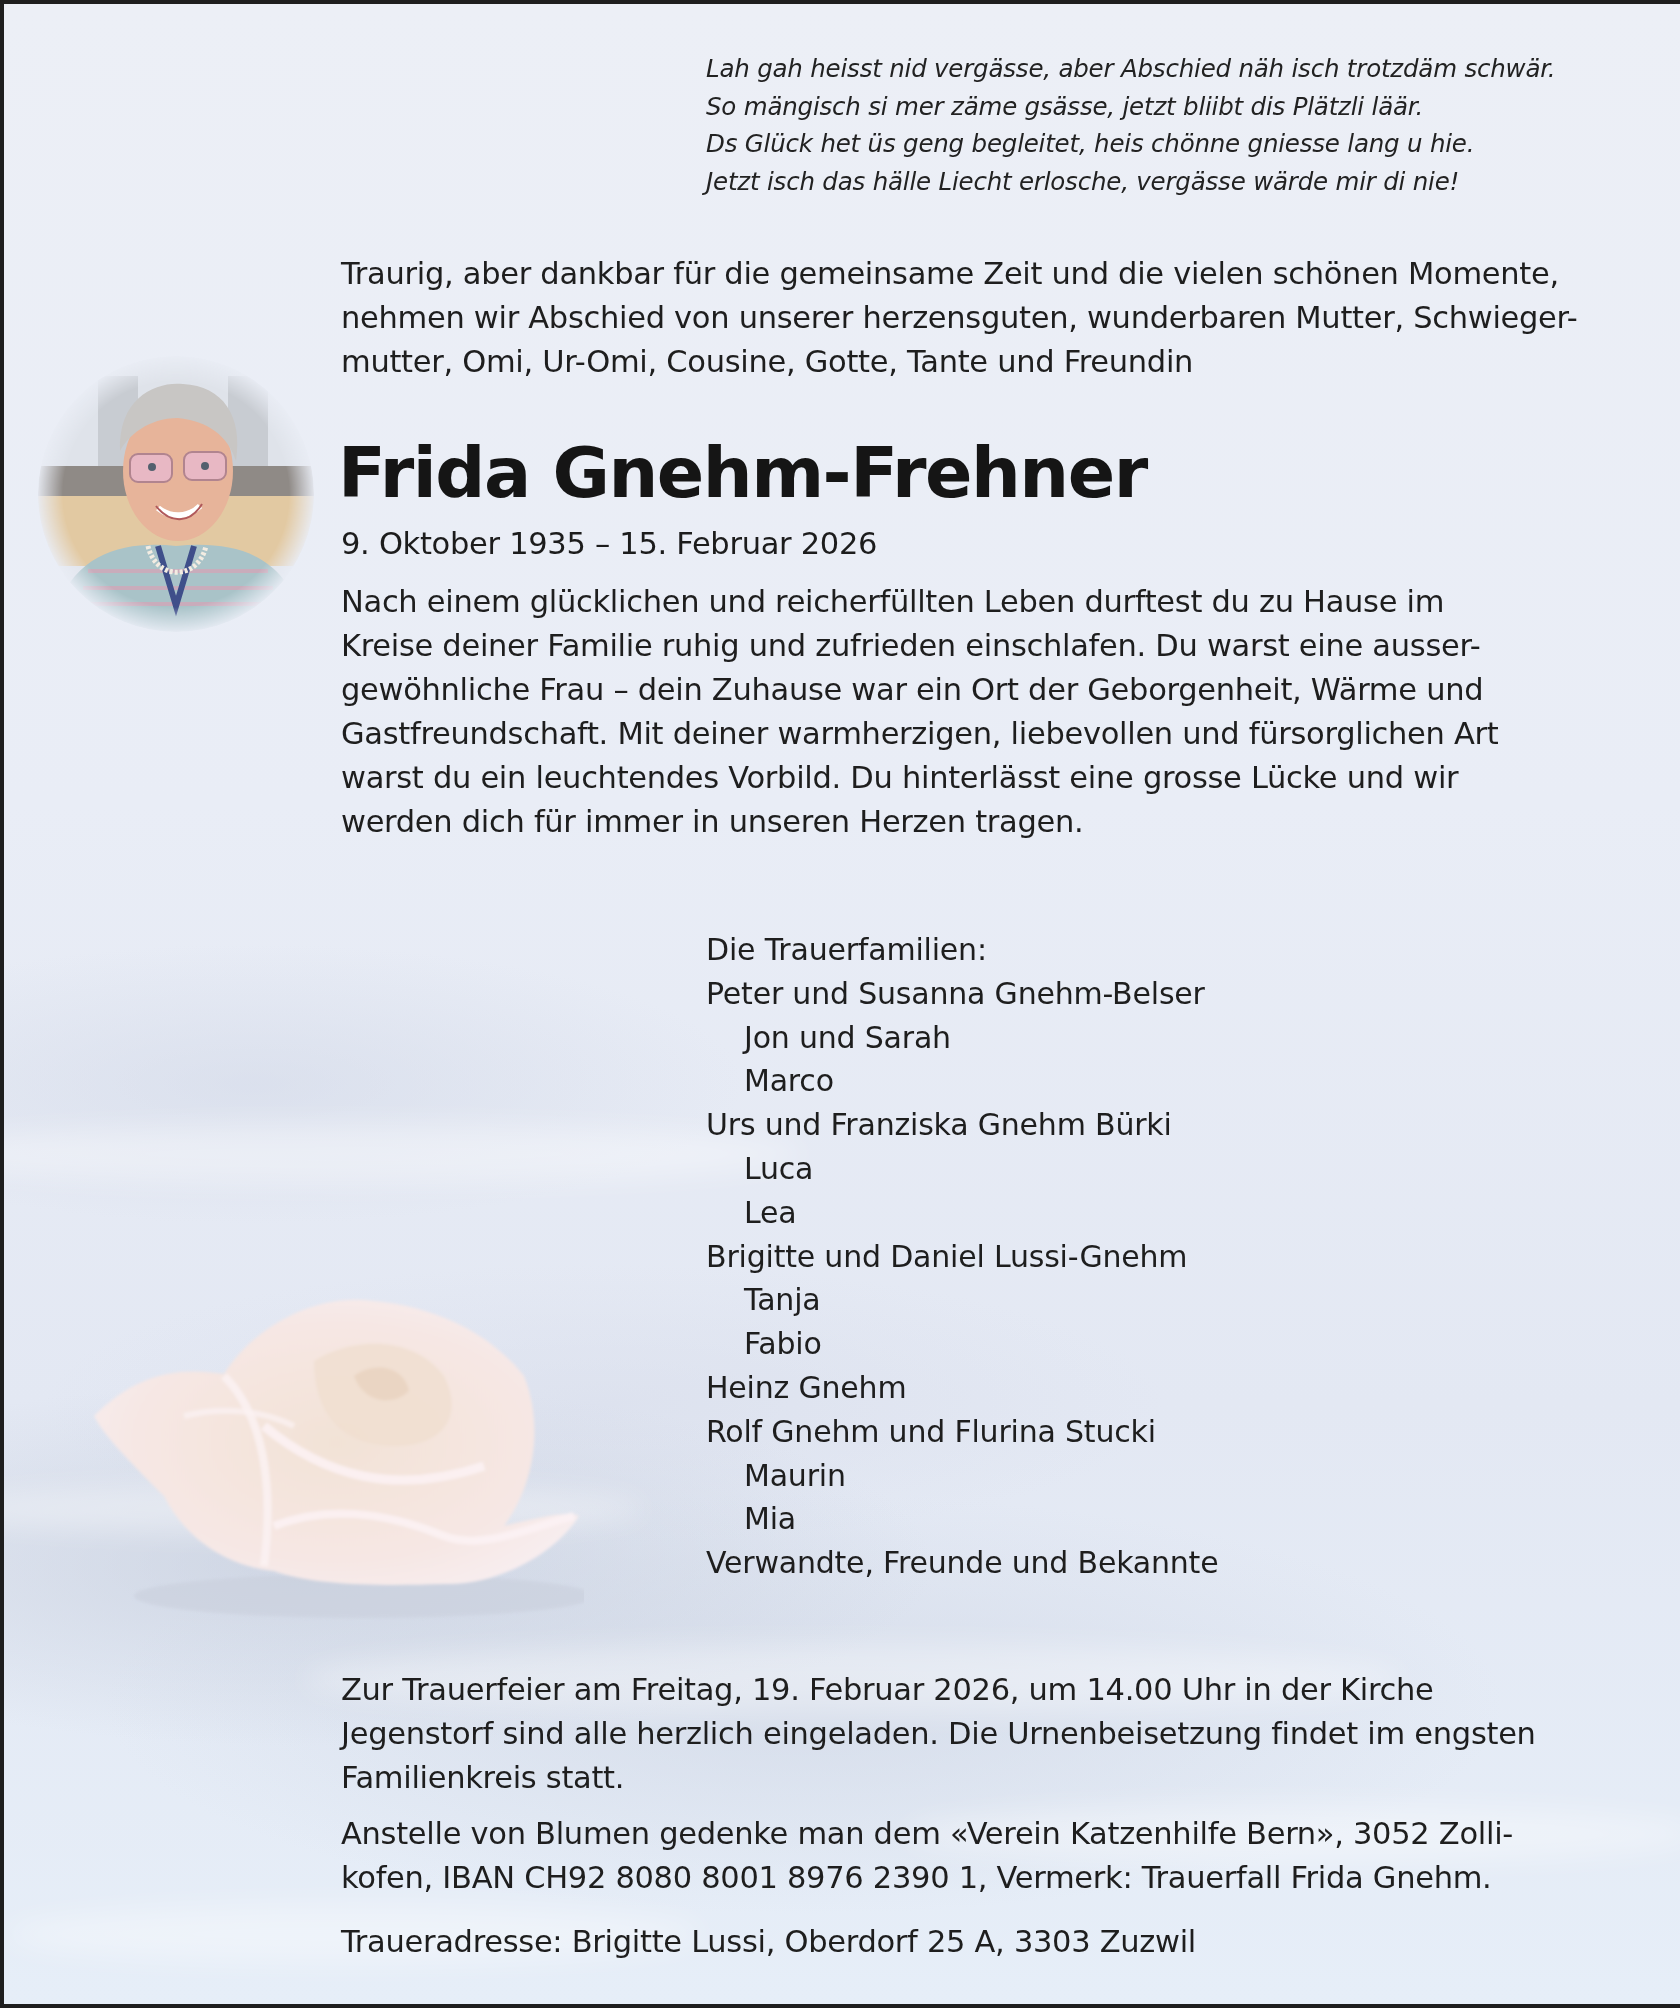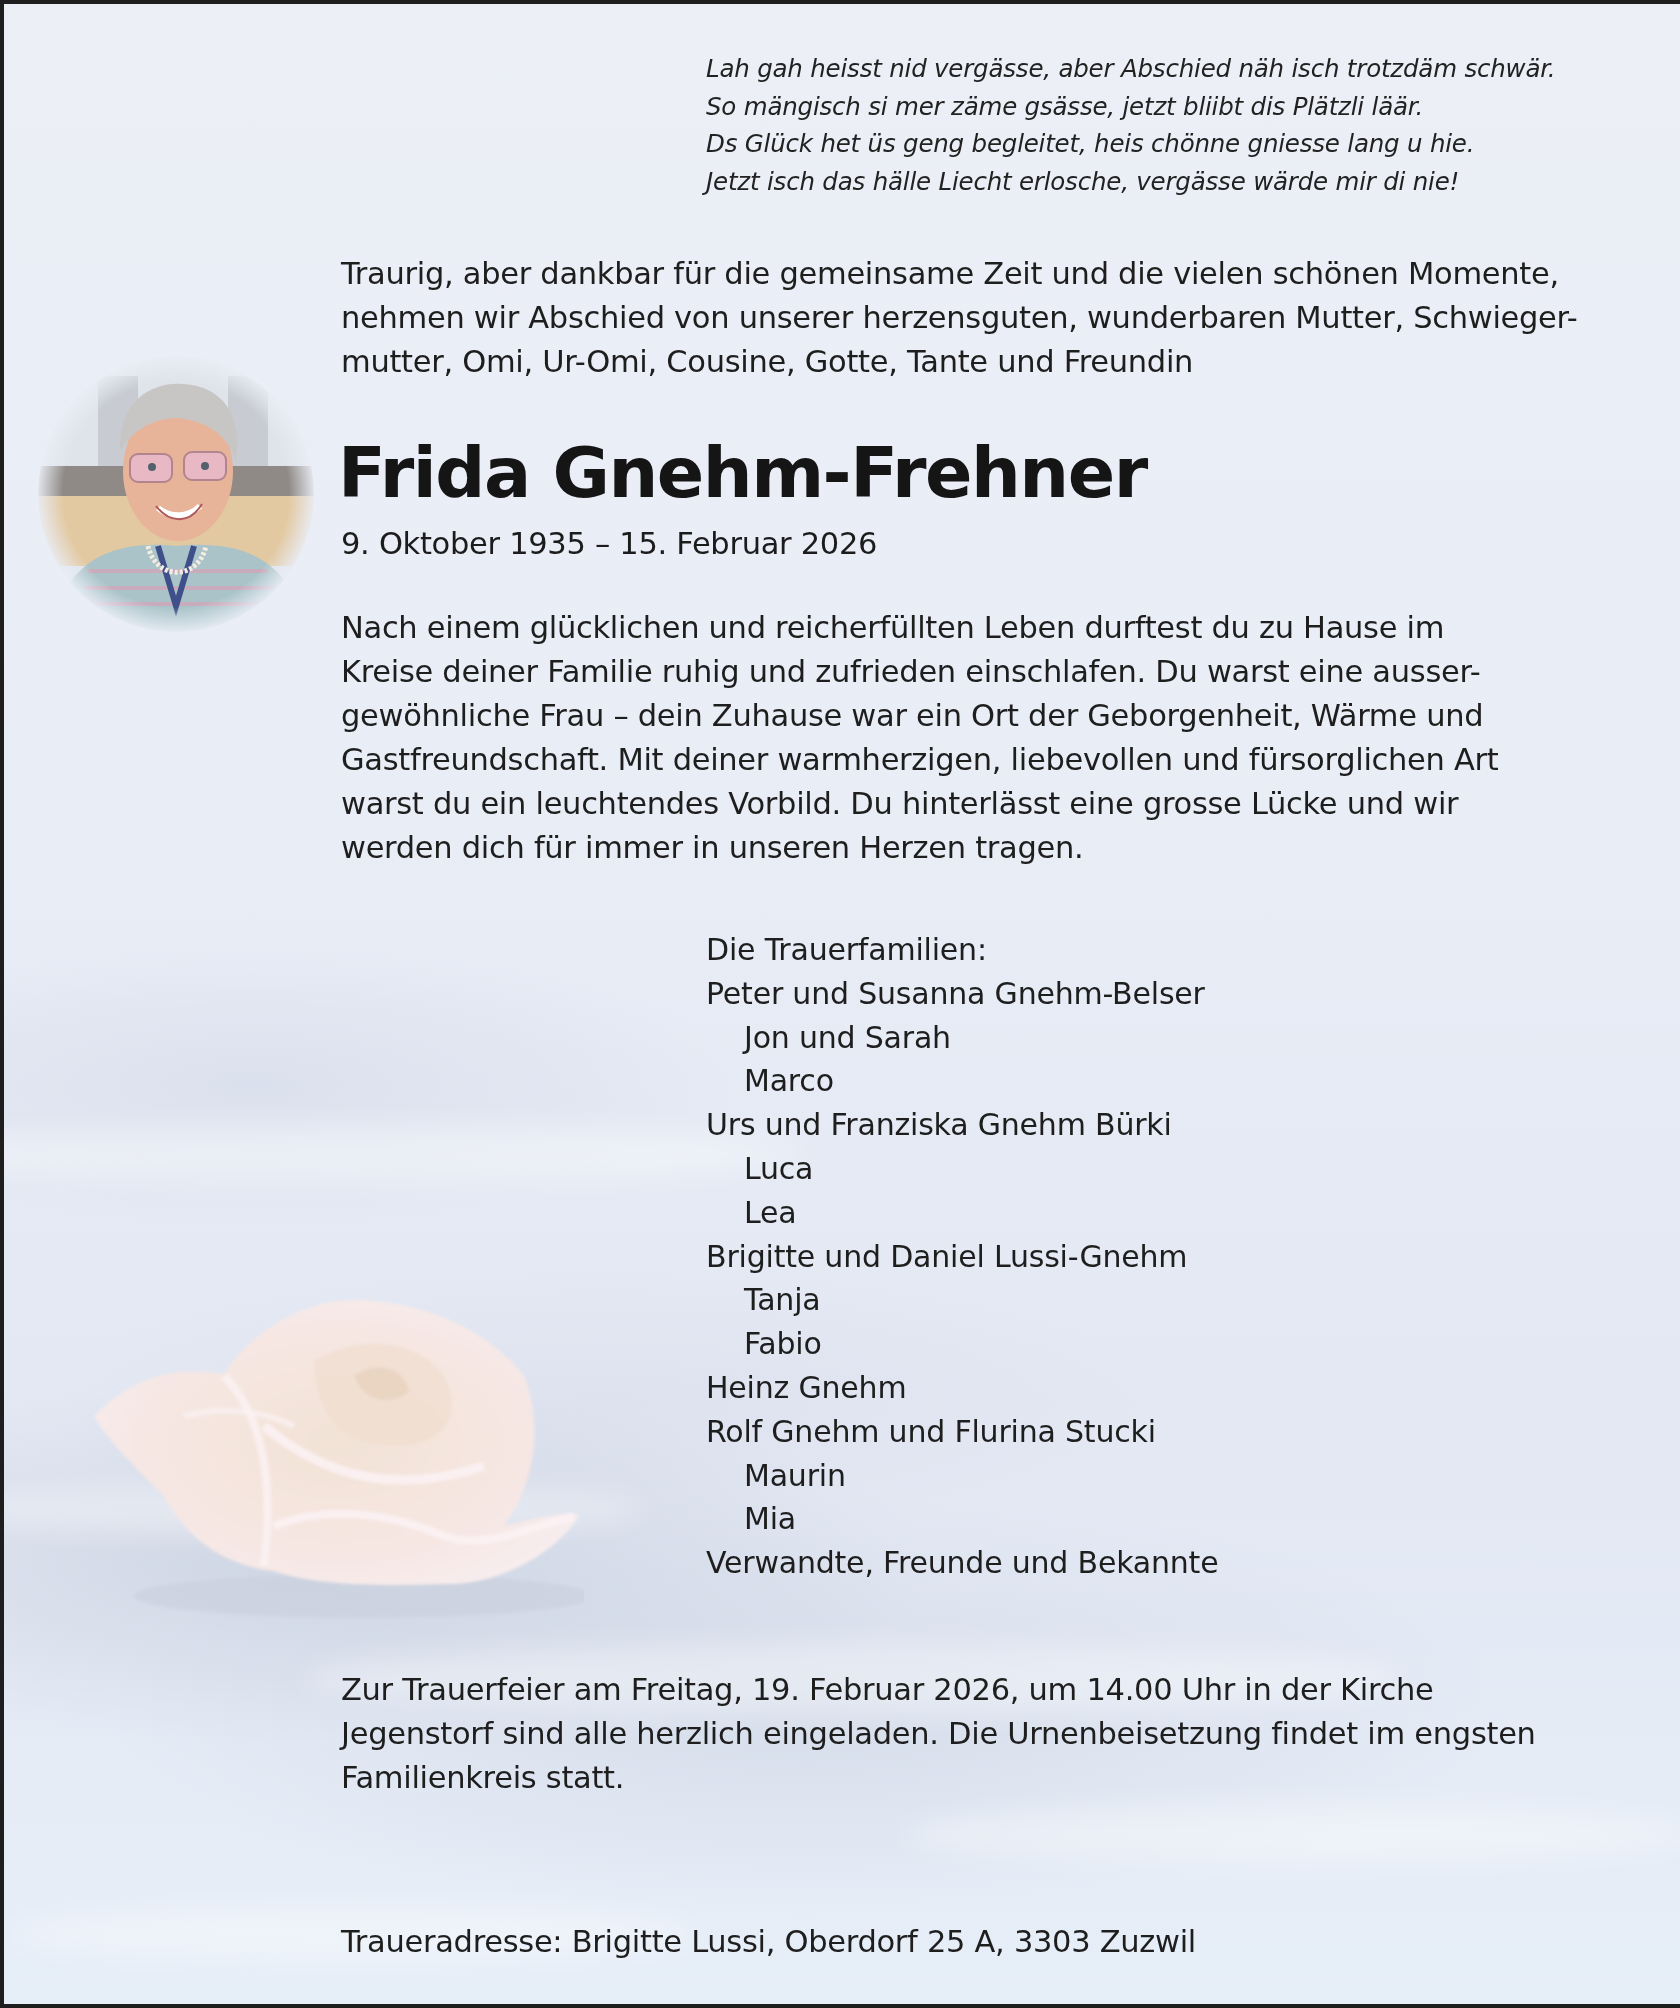--- a/index.html
+++ b/index.html
@@ -44,21 +44,21 @@
       font-size: 30.5px; line-height: 44px; color: #1e1e1e; letter-spacing: -0.3px;
     }
     .block div { white-space: nowrap; }
     .intro { top: 248px; }
     .name {
       position: absolute; left: 334px; top: 424px;
       font-size: 70px; line-height: 90px; font-weight: bold; letter-spacing: -1.5px; color: #151515;
       white-space: nowrap; margin: 0;
     }
     .dates { position: absolute; left: 337px; top: 518px; font-size: 30.5px; line-height: 44px; letter-spacing: -0.3px; white-space: nowrap; }
-    .tribute { top: 602px; }
+    .tribute { top: 576px; }
     .families {
       position: absolute; left: 702px; top: 924px;
       font-size: 30px; line-height: 43.8px; color: #1e1e1e; letter-spacing: -0.2px;
     }
     .families div { white-space: nowrap; }
     .families .sub { padding-left: 38px; }
     .ceremony { top: 1664px; }
     .donation { top: 1808px; }
     .address { top: 1916px; }
   </style>
@@ -160,17 +160,21 @@
     <div class="sub">Mia</div>
     <div>Verwandte, Freunde und Bekannte</div>
   </div>
 
   <div class="block ceremony">
     <div>Zur Trauerfeier am Freitag, 19. Februar 2026, um 14.00 Uhr in der Kirche</div>
     <div>Jegenstorf sind alle herzlich eingeladen. Die Urnenbeisetzung findet im engsten</div>
     <div>Familienkreis statt.</div>
   </div>
 
+  <div class="block donation">
+    <div>Anstelle von Blumen gedenke man dem «Verein Katzenhilfe Bern», 3052 Zolli-</div>
+    <div>kofen, IBAN CH92 8080 8001 8976 2390 1, Vermerk: Trauerfall Frida Gnehm.</div>
+  </div>
 
   <div class="block address">
     <div>Traueradresse: Brigitte Lussi, Oberdorf 25 A, 3303 Zuzwil</div>
   </div>
 </div>
 
 </body></html>

